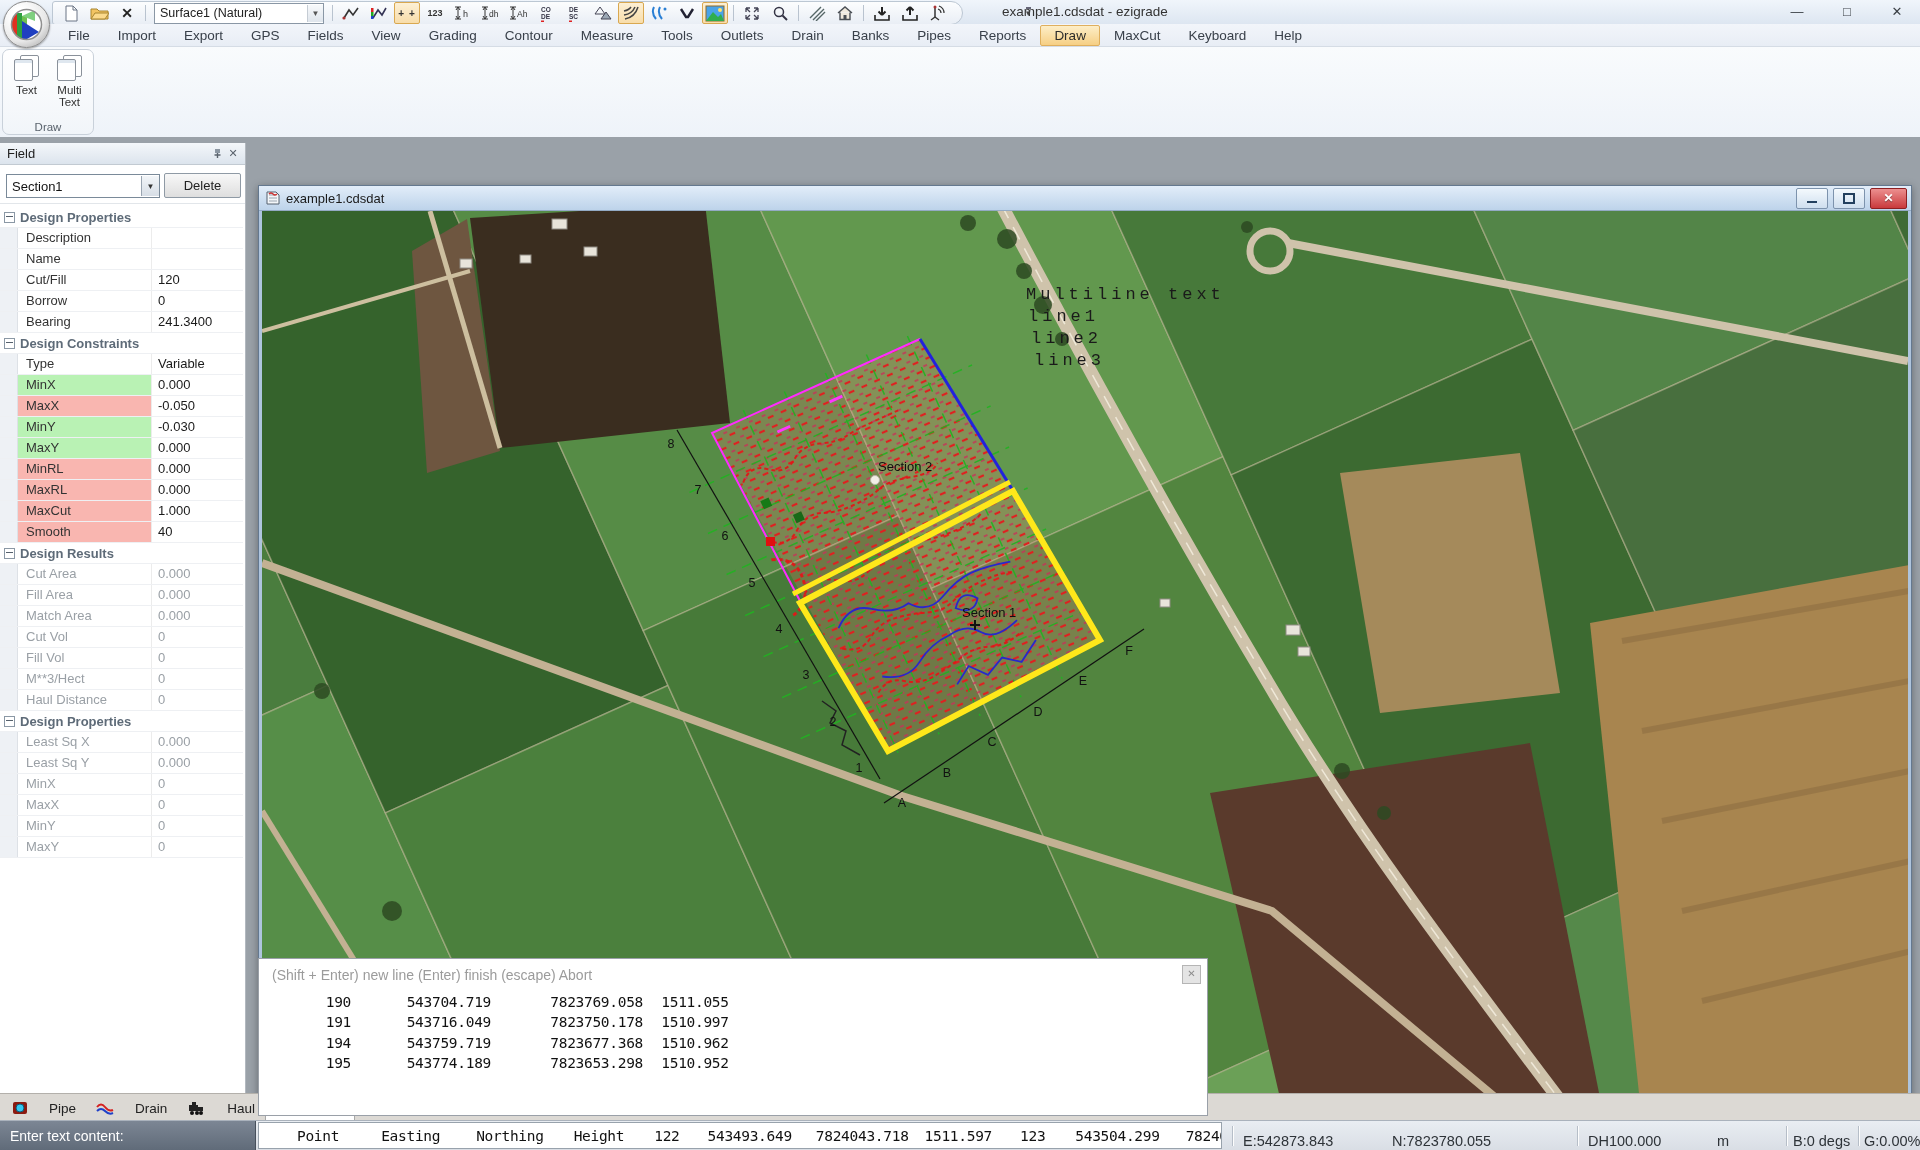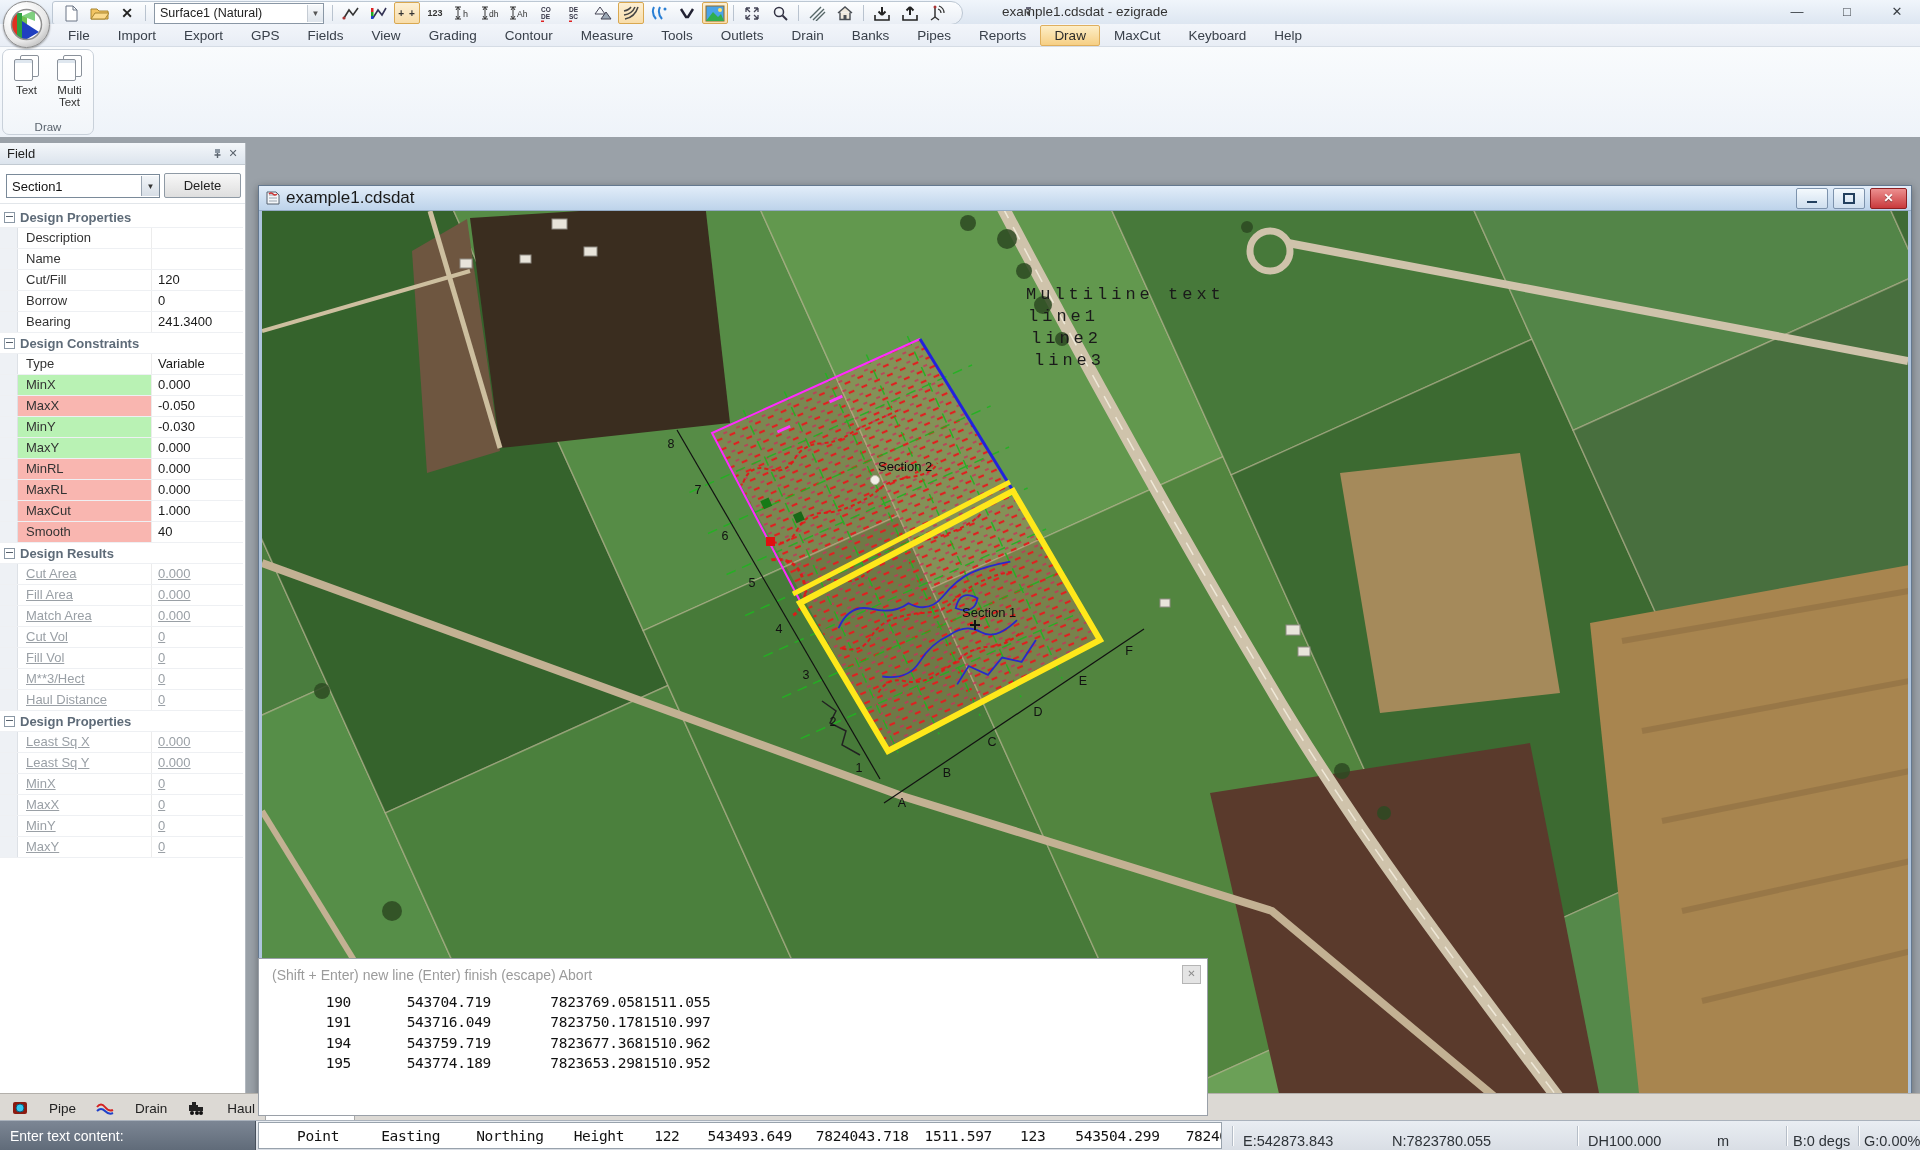--- a/index.html
+++ b/index.html
@@ -70,49 +70,49 @@
   .pgroup{display:flex;align-items:center;height:20px;border-bottom:1px solid #eef0f3;
     font-weight:bold;font-size:13px;color:#5e6b78;}
   .mbox{width:9px;height:9px;border:1px solid #8b98a5;background:#fff;margin:0 5px 0 4px;position:relative;}
   .mbox::after{content:"";position:absolute;left:1px;right:1px;top:3px;border-top:1px solid #55606c;}
   .prow{display:flex;height:20px;border-bottom:1px solid #eef0f3;font-size:13px;}
   .pgut{width:17px;background:#eef1f5;border-right:1px solid #dde1e6;}
   .plab{width:125px;padding:2px 0 0 8px;color:#333;overflow:hidden;white-space:nowrap;}
   .plab.lg{background:#b9f2b4;}
   .plab.lr{background:#f9b6b0;}
   .pval{flex:1;padding:2px 0 0 6px;border-left:1px solid #ececec;color:#1a1a1a;overflow:hidden;}
-  .prow.muted .plab,.prow.muted .pval{color:#9aa0a6;text-decoration:underline;}
+  .prow.muted .plab,.prow.muted .pval{color:#9aa0a6;}
   
   .mdi{position:absolute;left:0;top:137px;width:1920px;height:983px;background:#9aa1a8;}
   .mapwin{position:absolute;left:258px;top:185px;width:1654px;height:915px;
     border:1px solid #64788f;background:#aec4dd;box-sizing:border-box;z-index:5;
     box-shadow:0 2px 8px rgba(0,0,0,.35);}
   .mwtitle{height:24px;background:linear-gradient(#e2edf9,#bdd3ea);display:flex;
     align-items:center;padding:0 4px 0 6px;border-bottom:1px solid #93aac4;}
-  .mwtitle .ttext{font-size:17px;color:#1a1a1a;margin-left:5px;flex:1;}
+  .mwtitle .ttext{font-size:13px;color:#1a1a1a;margin-left:5px;flex:1;}
   .mwbtn{width:30px;height:19px;margin-left:5px;border:1px solid #7d93ad;border-radius:2px;
     background:linear-gradient(#f4f9fd,#cfdfef);display:flex;align-items:center;justify-content:center;}
   .mwbtn .dash{width:10px;border-bottom:2px solid #23405e;margin-top:7px;}
   .mwbtn .sq{width:8px;height:7px;border:2px solid #23405e;}
   .mwbtn.close{width:35px;background:linear-gradient(#ec8f8f,#c93a3c);border-color:#8e2022;
     color:#fff;font-weight:bold;font-size:12px;text-shadow:0 1px 1px rgba(0,0,0,.4);}
   .mwbody{position:absolute;left:3px;top:25px;width:1646px;height:886px;overflow:hidden;background:#3d5a34;}
   
   .popup{position:absolute;left:258px;top:958px;width:950px;height:158px;background:#fff;
     border:1px solid #9aa0a8;z-index:40;box-sizing:border-box;}
   .popup .prompt{color:#9b9b9b;font-size:14px;padding:8px 0 0 13px;}
   .pclose{position:absolute;top:6px;right:6px;width:17px;height:17px;background:#e4e4e4;
     border:1px solid #b5b5b5;color:#8c8c8c;font-size:10px;line-height:16px;text-align:center;}
   .crows{margin-top:9px;}
   .crow{display:flex;height:20.3px;align-items:center;
     font-family:"DejaVu Sans Mono",monospace;font-size:14.5px;color:#111;letter-spacing:-0.3px;}
   .cidx{width:92px;text-align:right;}
   .ce{width:140px;text-align:right;}
   .cn{width:152px;text-align:right;}
-  .cz{width:104px;text-align:left;}
+  .cz{width:104px;text-align:center;}
   
   .tabstrip{position:absolute;left:0;top:1093px;width:1920px;height:27px;background:#dcd9d4;
     border-top:1px solid #b3b0ab;display:flex;align-items:flex-end;padding-left:2px;box-sizing:border-box;z-index:6;}
   .tab{display:flex;align-items:center;gap:21px;padding:0 10px;height:24px;font-size:13.5px;color:#222;}
   .tab.active{background:#fff;border:1px solid #a8a8a8;border-bottom:none;border-radius:3px 3px 0 0;height:26px;}
   
   .statusbar{position:absolute;left:0;top:1120px;width:1920px;height:30px;
     background:linear-gradient(#e9edf2,#d9dee5);border-top:1px solid #aab2bc;box-sizing:border-box;z-index:50;}
   .sprompt{position:absolute;left:0;top:0;width:256px;height:30px;
     background:linear-gradient(#7c8694,#5f6a78);color:#fff;font-size:14px;

